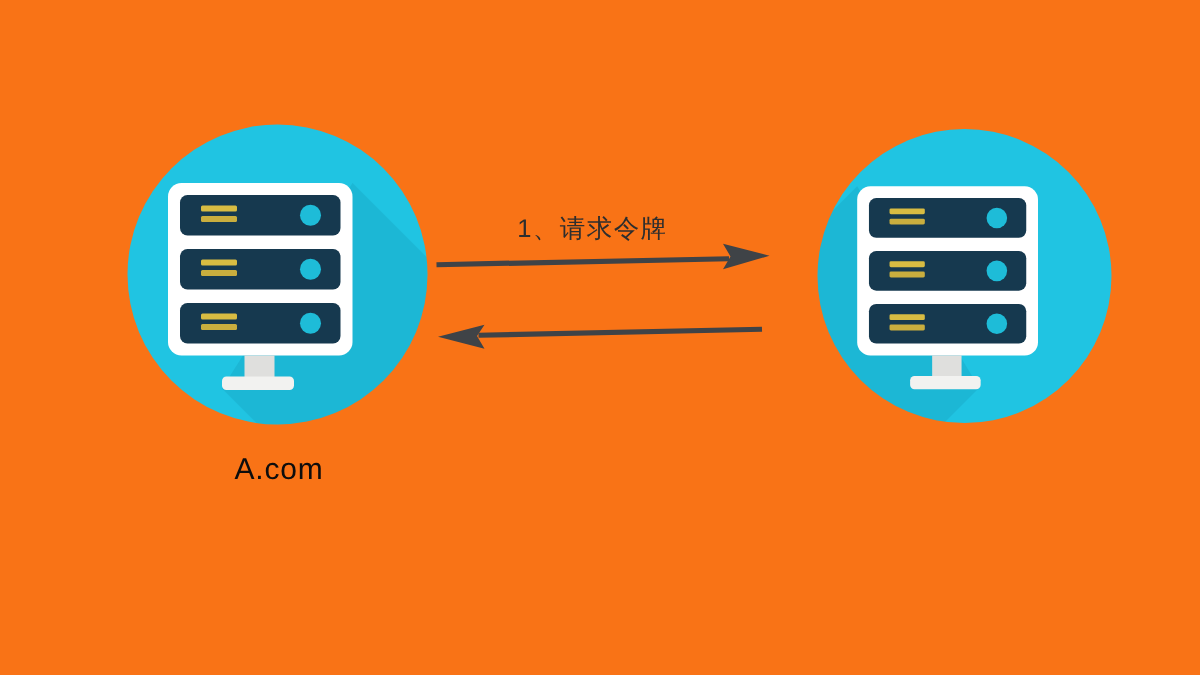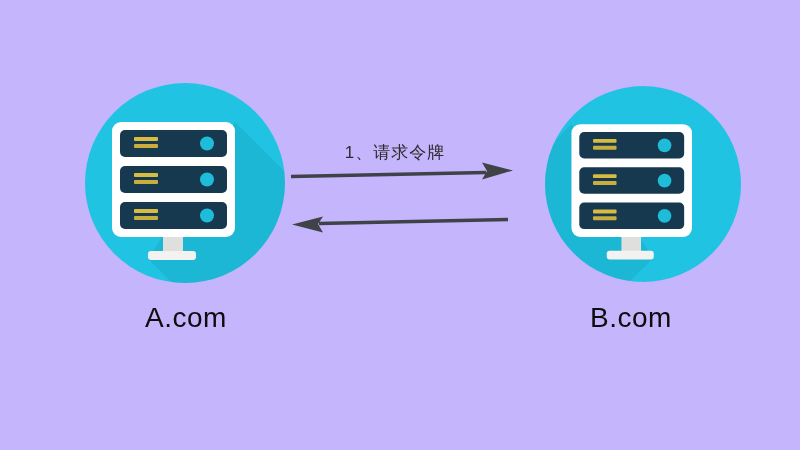--- a/index.html
+++ b/index.html
@@ -1,36 +1,36 @@
 <!DOCTYPE html>
 <html><head>
 <meta charset="utf-8">
 <style>
   html,body{margin:0;padding:0;background:#ffffff;}
   .canvas{
     position:relative;
     width:800px;height:450px;
-    background:#c4b5fd;
+    background:#f97316;
     overflow:hidden;
     font-family:"Liberation Sans", sans-serif;
   }
   .node-circle{
     position:absolute;
     border-radius:50%;
     overflow:hidden;
     background:#20C4E2;
   }
   .node-circle svg{display:block;}
   .circle-a{left:85px;top:83px;width:200px;height:200px;}
   .circle-b{left:545px;top:86px;width:196px;height:196px;}
   .node-label{
     position:absolute;
     width:200px;
     text-align:center;
-    font-size:28px;
+    font-size:20px;
     color:#0d0d0d;
     letter-spacing:0.5px;
   }
   .label-a{left:86px;top:302px;}
   .label-b{left:531px;top:302px;}
   .arrow-label{
     position:absolute;
     width:200px;
     text-align:center;
     font-size:17px;
@@ -106,15 +106,14 @@
     </g>
     <g>
       <line x1="508" y1="219.5" x2="319" y2="223.5" stroke="#3F4347" stroke-width="3.5"></line>
       <polygon points="292,224.5 323,216.5 318,224 323,232.5" fill="#3F4347"></polygon>
     </g>
   </svg>
 
   <div class="arrow-label arrow-label-1">1、请求令牌</div>
 
   <div class="node-label label-a">A.com</div>
-  <div class="node-label label-b">B.com</div>
 
 </div>
 
 </body></html>

